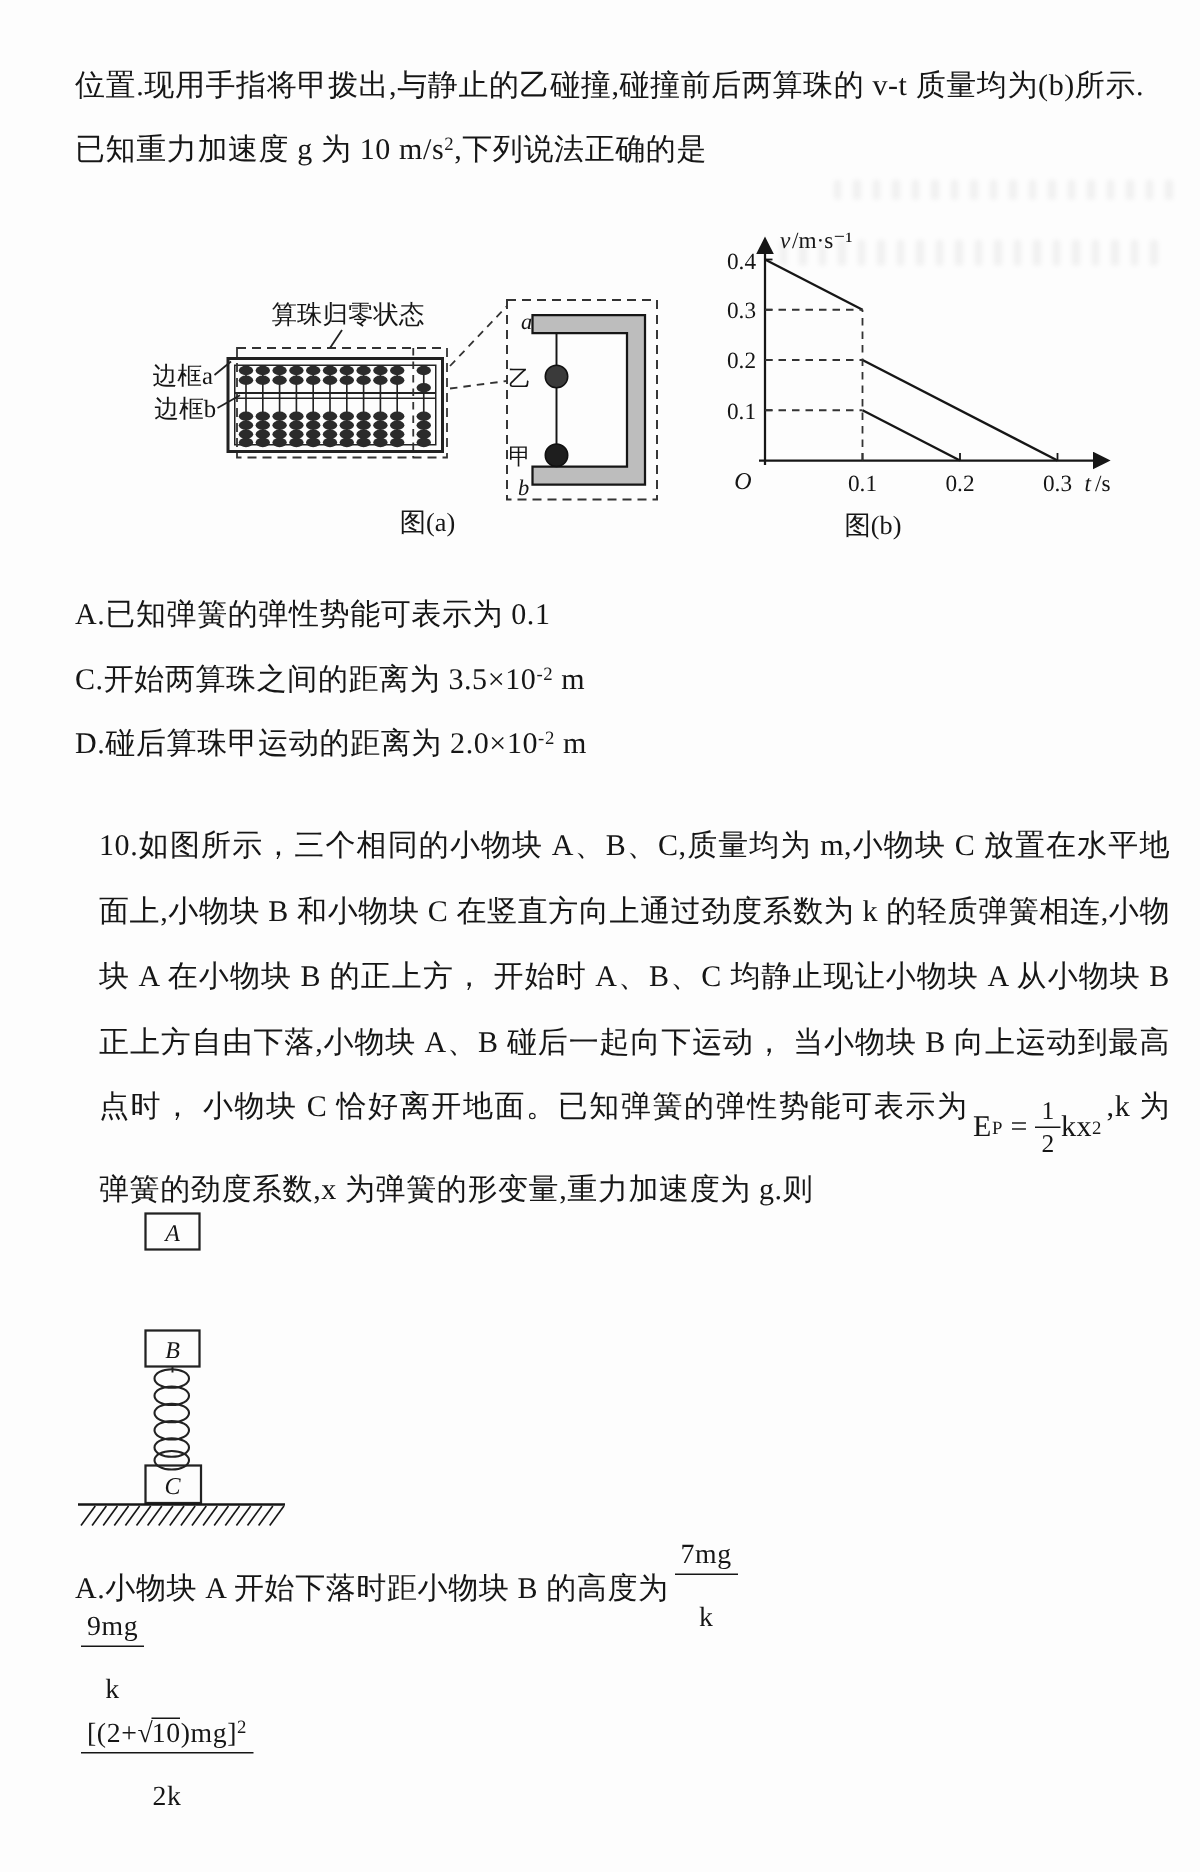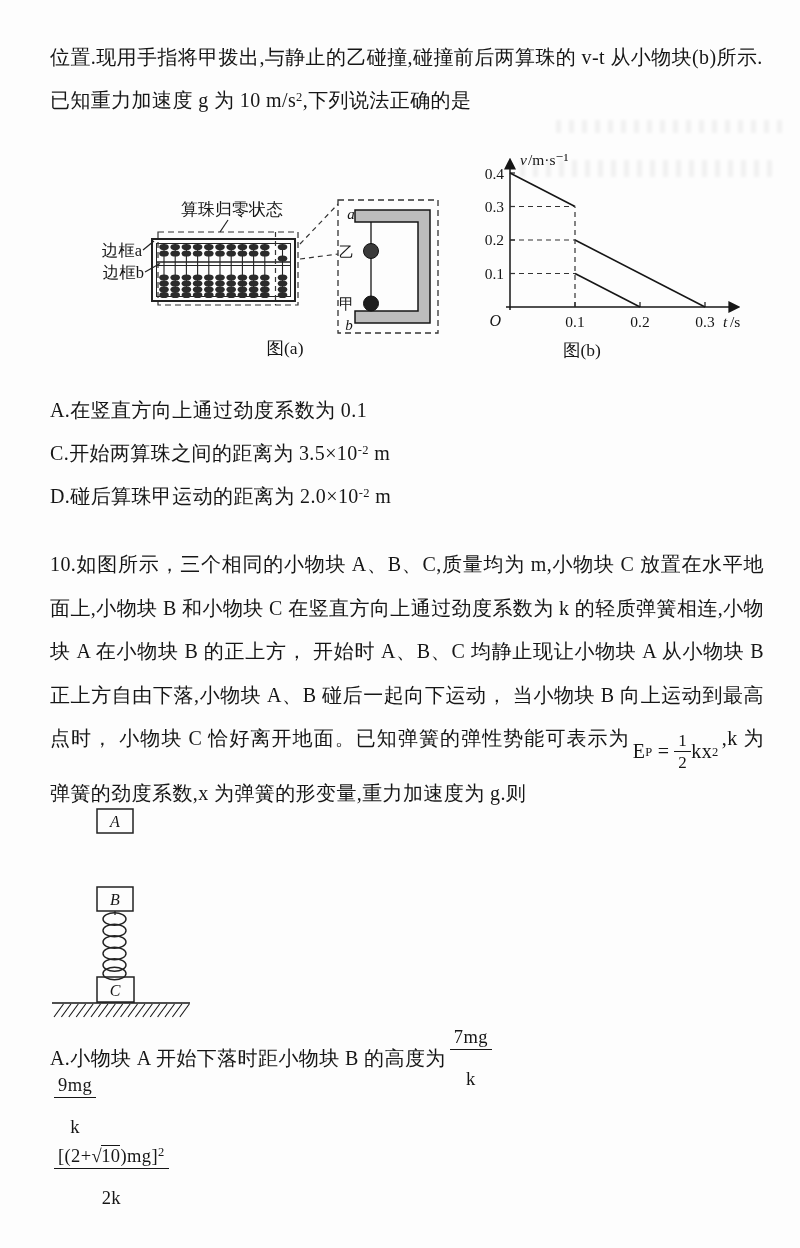--- a/index.html
+++ b/index.html
@@ -16,21 +16,21 @@
   
   #intro{left:50px;top:36px;width:716px;}
   
   #figures{left:80px;top:140px;}
   svg text{font-family:"Liberation Serif","DejaVu Serif",serif;fill:#161616;}
   
   #q9opts{left:50px;top:389px;}
   #q9opts .line{line-height:43px;}
   
   #q10para{
-    left:50px;top:543px;width:714px;
+    left:66px;top:543px;width:714px;
     font-size:20px;line-height:43.5px;letter-spacing:0.4px;
     text-align:justify;text-align-last:left;
   }
   .formula{display:inline-flex;align-items:center;vertical-align:-13px;margin:0 3px;line-height:normal;}
   .formula .eq{margin:0 5px;}
   .frac{display:inline-flex;flex-direction:column;align-items:center;text-align:center;line-height:1.12;}
   .frac .num{display:block;border-bottom:1.5px solid #161616;padding:0 4px 1px 4px;}
   .frac .den{display:block;padding-top:1px;}
   .formula .frac{font-size:17px;}
   
@@ -51,21 +51,21 @@
   #smudge1{left:556px;top:120px;width:234px;height:13px;}
   #smudge2{left:520px;top:160px;width:252px;height:17px;}
 </style>
 </head>
 <body>
 
 <div class="abs smudge" id="smudge1"></div>
 <div class="abs smudge" id="smudge2"></div>
 
 <div class="abs" id="intro">
-  <div class="line"><span>位置.现用手指将甲拨出,与静止的乙碰撞,碰撞前后两算珠的 </span><span class="it">v-t</span><span> 从小物块(b)所示.</span></div>
+  <div class="line"><span>位置.现用手指将甲拨出,与静止的乙碰撞,碰撞前后两算珠的 </span><span class="it">v-t</span><span> 质量均为(b)所示.</span></div>
   <div class="line"><span>已知重力加速度 </span><span class="it">g</span><span> 为 10 m/s</span><sup>2</sup><span>,下列说法正确的是</span></div>
 </div>
 
 <svg class="abs" id="figures" width="680" height="235" viewBox="0 0 680 235">
   <defs>
     <marker id="arr" viewBox="0 0 10 10" refX="8" refY="5" markerWidth="8" markerHeight="8" orient="auto-start-reverse">
       <path d="M0,0 L10,5 L0,10 z" fill="#161616"></path>
     </marker>
   </defs>
 
@@ -208,21 +208,21 @@
     <text x="625" y="187" font-size="15.5" text-anchor="middle">0.3</text>
     <text x="440" y="25" font-size="15.5" font-style="italic">v</text>
     <text x="448" y="25" font-size="15.5">/m·s⁻¹</text>
     <text x="643" y="187" font-size="15.5" font-style="italic">t</text>
     <text x="650" y="187" font-size="15.5">/s</text>
     <text x="502" y="216" font-size="17.5" text-anchor="middle">图(b)</text>
   </g>
 </svg>
 
 <div class="abs" id="q9opts">
-  <div class="line"><span>A.在竖直方向上通过劲度系数为 0.1</span><sup></sup><span></span></div>
+  <div class="line"><span>A.已知弹簧的弹性势能可表示为 0.1</span><sup></sup><span></span></div>
   <div class="line"><span>C.开始两算珠之间的距离为 3.5×10</span><sup>-2</sup><span> m</span></div>
   <div class="line"><span>D.碰后算珠甲运动的距离为 2.0×10</span><sup>-2</sup><span> m</span></div>
 </div>
 
 <div class="abs" id="q10para"><span>10.如图所示，三个相同的小物块 A、B、C,质量均为 m,小物块 C 放置在水平地面上,小物块 B 和小物块 C 在竖直方向上通过劲度系数为 k 的轻质弹簧相连,小物块 A 在小物块 B 的正上方， 开始时 A、B、C 均静止现让小物块 A 从小物块 B 正上方自由下落,小物块 A、B 碰后一起向下运动， 当小物块 B 向上运动到最高点时， 小物块 C 恰好离开地面。已知弹簧的弹性势能可表示为</span><span class="formula">
       <span class="it">E</span>
       <sub class="it">P</sub>
       <span class="eq">=</span>
       <span class="frac">
         <span class="num">1</span>

